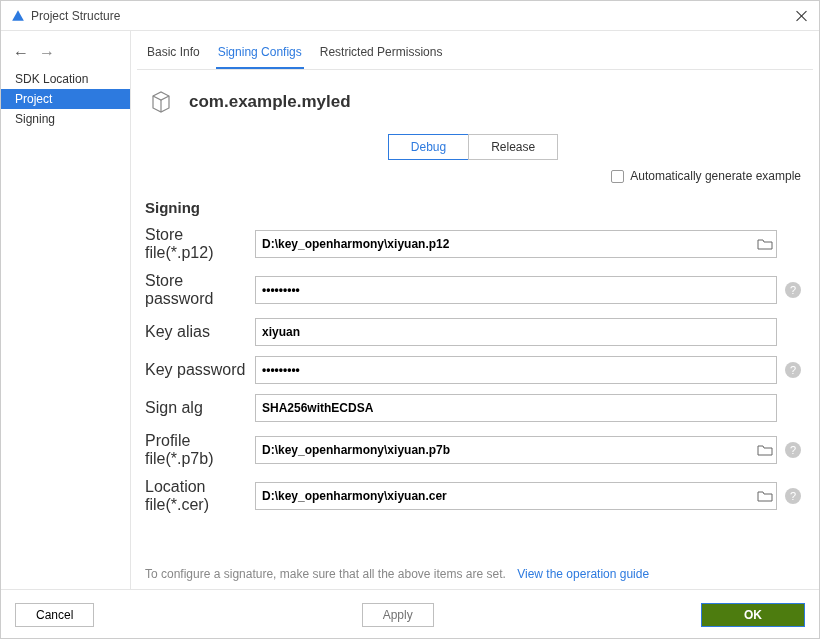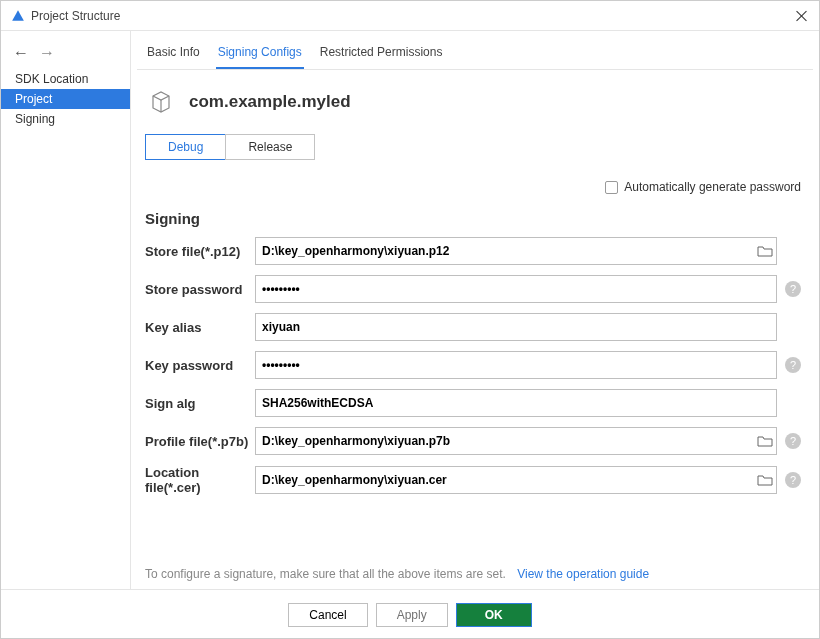--- a/index.html
+++ b/index.html
@@ -19,40 +19,40 @@
   .side-item { padding: 3px 14px; font-size: 12px; color: #333; cursor: pointer; }
   .side-item.selected { background: #2d7adf; color: #fff; }
   .main { flex: 1; display: flex; flex-direction: column; }
   .tabs { display: flex; gap: 14px; padding: 14px 0 0 8px; border-bottom: 1px solid #e5e5e5; margin: 0 6px; }
   .tab { padding: 0 2px 8px; font-size: 12px; color: #444; cursor: pointer; border-bottom: 2px solid transparent; }
   .tab.active { color: #2d7adf; border-bottom-color: #2d7adf; }
   .content { padding: 16px 18px 8px 14px; flex: 1; position: relative; }
   .pkg-row { display: flex; align-items: center; gap: 12px; margin-bottom: 16px; }
   .cube { width: 32px; height: 32px; }
   .pkg-name { font-weight: 600; font-size: 17px; }
-  .build-tabs { display: flex; margin-bottom: 16px; }
+  .build-tabs { display: flex; margin-bottom: 5px; justify-content: center; }
   .build-tab { border: 1px solid #c3c3c3; padding: 5px 22px; font-size: 12px; cursor: pointer; background: #fff; }
   .build-tab:first-child { border-right: none; }
   .build-tab.active { color: #2d7adf; border-color: #2d7adf; }
   .auto-row { display: flex; justify-content: flex-end; align-items: center; gap: 6px; padding: 4px 0 10px; }
   .checkbox { width: 13px; height: 13px; border: 1px solid #999; border-radius: 2px; background: #fff; }
   .section { font-weight: 600; font-size: 15px; margin: 6px 0 10px; }
   .form-row { display: flex; align-items: center; margin-bottom: 10px; }
-  .form-row label.lbl { width: 110px; font-size: 13px; color: #333; font-weight: bold; }
+  .form-row label.lbl { width: 110px; font-size: 16px; color: #333; }
   .form-row input.txt { flex: 1; height: 28px; border: 1px solid #bfbfbf; padding: 4px 6px; font-size: 12px; font-family: inherit; font-weight: bold; }
   .input-wrap { flex: 1; display: flex; align-items: center; position: relative; }
   .input-wrap input.txt { flex: 1; padding-right: 24px; }
   .browse { position: absolute; right: 4px; top: 50%; transform: translateY(-50%); width: 16px; height: 14px; cursor: pointer; }
   .help { width: 16px; height: 16px; margin-left: 8px; border-radius: 50%; background: #c9c9c9; color: #fff; font-size: 11px; display: flex; align-items: center; justify-content: center; cursor: pointer; }
   .help-spacer { width: 16px; height: 16px; margin-left: 8px; }
   .hint { position: absolute; bottom: 8px; left: 14px; right: 14px; font-size: 12px; color: #888; }
   .hint a { color: #2d7adf; text-decoration: none; margin-left: 8px; cursor: pointer; }
-  .footer { height: 50px; border-top: 1px solid #e5e5e5; display: flex; justify-content: center; align-items: center; padding: 0 14px; gap: 8px; }
+  .footer { height: 50px; border-top: 1px solid #e5e5e5; display: flex; justify-content: space-between; align-items: center; padding: 0 14px; gap: 8px; }
   .btn { height: 24px; padding: 0 20px; border: 1px solid #bfbfbf; background: #fff; font-size: 12px; cursor: pointer; }
-  .btn.primary { background: #15803d; color: #fff; border-color: #2d7adf; font-weight: 600; padding: 0 28px; }
+  .btn.primary { background: #4d7c0f; color: #fff; border-color: #2d7adf; font-weight: 600; padding: 0 42px; }
   .btn.disabled { color: #737373; cursor: default; }
 </style>
 </head>
 <body>
 
 <div class="titlebar">
   <svg class="logo" viewBox="0 0 24 24">
       <path fill="#2d7adf" d="M12 2 L22 20 H2 Z"></path>
     </svg>
   <span class="title">Project Structure</span>
@@ -89,21 +89,21 @@
         <span class="pkg-name">com.example.myled</span>
       </div>
 
       <div class="build-tabs">
         <div class="build-tab active">Debug</div>
         <div class="build-tab">Release</div>
       </div>
 
       <div class="auto-row">
         <span class="checkbox"></span>
-        <span>Automatically generate password</span>
+        <span>Automatically generate example</span>
       </div>
 
       <div class="section">Signing</div>
 
       <div class="form-row">
         <label class="lbl">Store file(*.p12)</label>
         <div class="input-wrap">
           <input class="txt" value="D:\key_openharmony\xiyuan.p12" style="">
           <svg class="browse" viewBox="0 0 16 14">
               <path fill="none" stroke="#666" stroke-width="1" d="M1 3 h5 l1 2 h8 v7 H1 Z"></path>

